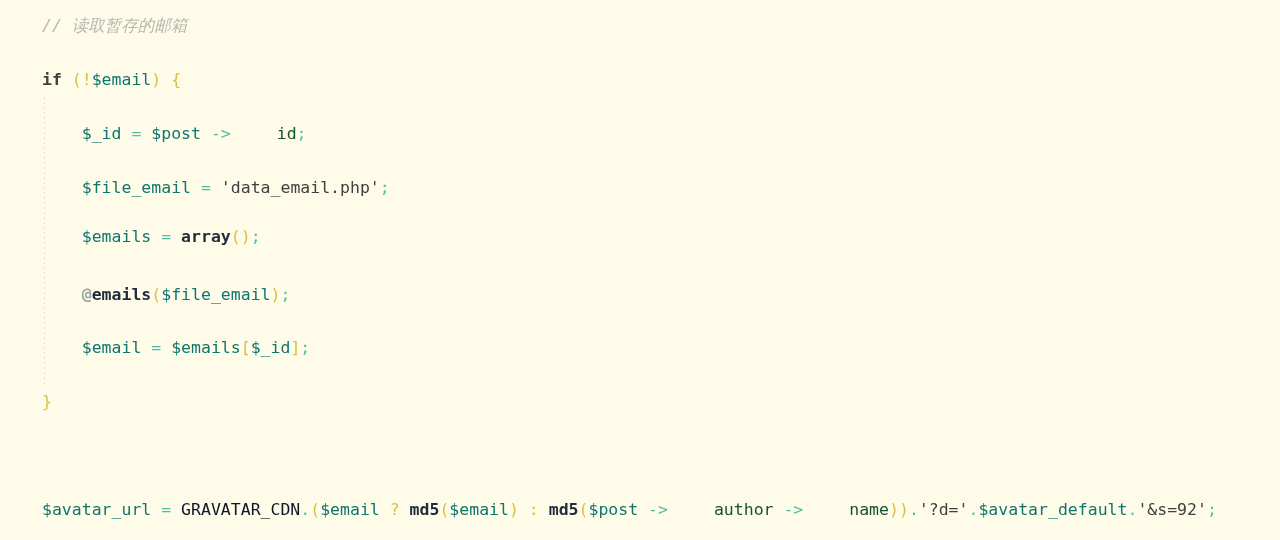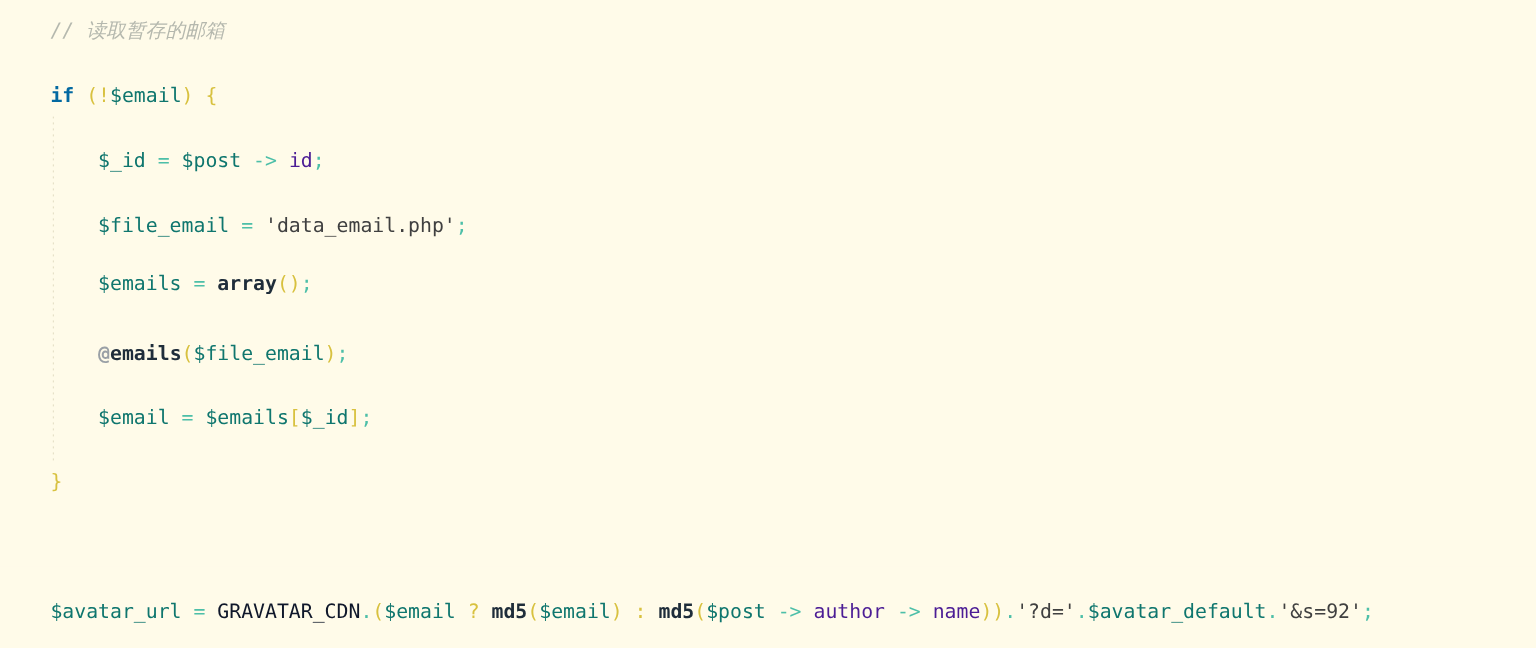--- a/index.html
+++ b/index.html
@@ -56,29 +56,29 @@
     font-size: 16.5px;
     line-height: 20px;
     letter-spacing: 0px;
     font-family: "DejaVu Sans Mono", "Liberation Mono", monospace;
   }
 
   .line .ind { color: transparent; }
 
   
   .tok-comment  { color: #b5b8ae; font-style: italic; }
-  .tok-keyword  { color: #0369a1; font-weight: bold; }
+  .tok-keyword  { color: #404040; font-weight: bold; }
   .tok-func     { color: #1f2d3a; font-weight: bold; }
   .tok-at       { color: #9aa0a6; font-weight: bold; }
   .tok-var      { color: #0f766e; }
   .tok-const    { color: #0f172a; }
   .tok-op       { color: #4dbfa8; }
   .tok-punct    { color: #d8c13f; }
   .tok-string   { color: #404040; }
-  .tok-prop     { color: #4c1d95; }
+  .tok-prop     { color: #14532d; margin-left: 36px; }
   .tok-semi     { color: #4dbfa8; }
 </style>
 </head>
 <body>
 
 <div id="code-block">
 
   <div class="indent-guide"></div>
 
   <div class="code-lines">

